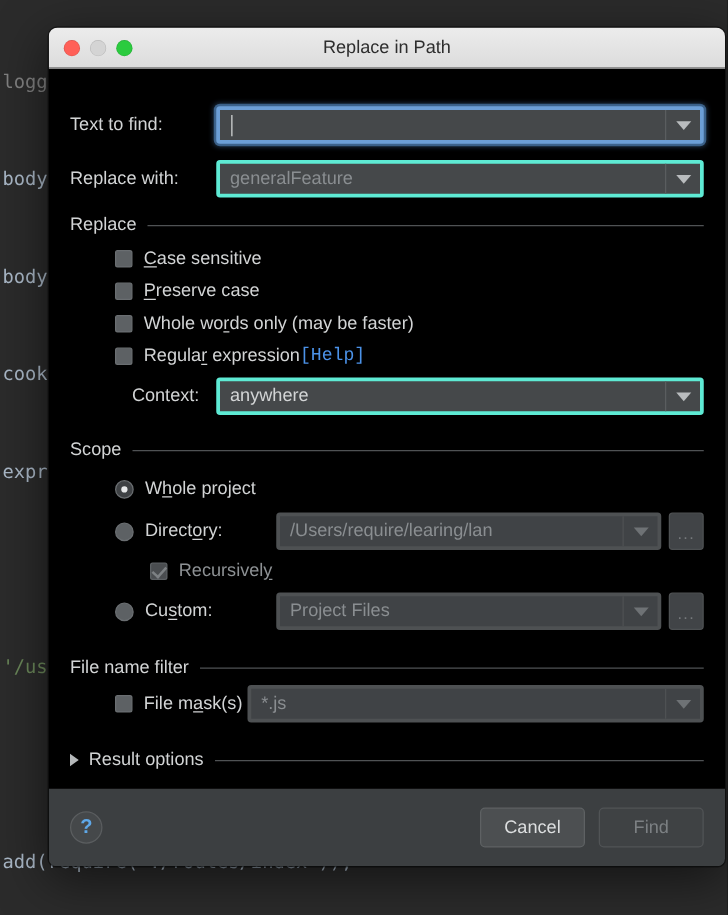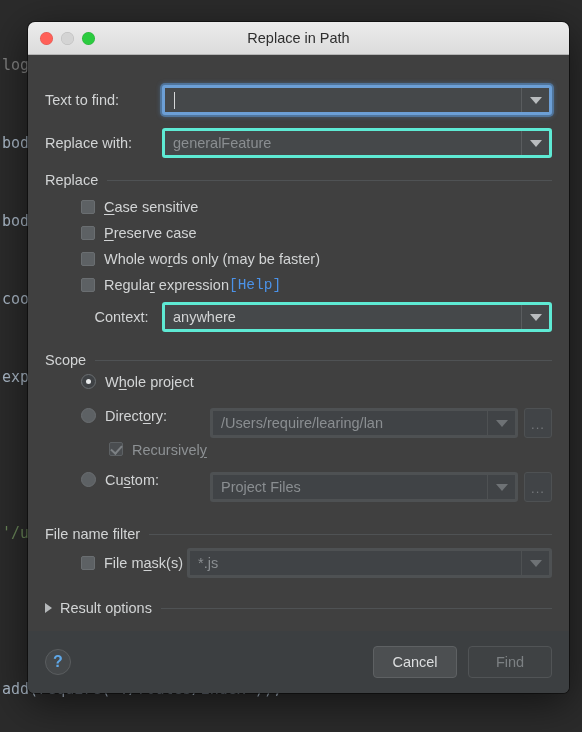--- a/index.html
+++ b/index.html
@@ -23,23 +23,23 @@
     white-space: pre;
     overflow: hidden;
   }
   #editor-bg .ln { display:block; height:26px; padding-left:2px; }
   .t-str { color:#6a8759; }
   #editor-bg .dim { color:#808080; }
 
   
   #dialog {
     position: absolute;
-    left: 28px; top: 22px;
+    left: 39px; top: 22px;
     width: 541px; height: 671px;
-    background: #404040;
+    background: #000000;
     border-radius: 7px 7px 6px 6px;
     box-shadow: 0 10px 40px rgba(0,0,0,.55), 0 0 0 1px rgba(0,0,0,.45);
     overflow: hidden;
     display: flex; flex-direction: column;
   }
   #titlebar {
     height: 33px; flex: 0 0 33px;
     background: linear-gradient(#ececec, #dcdcdc);
     border-bottom: 1px solid #b4b4b4;
     display: flex; align-items: center;
@@ -141,21 +141,21 @@
   }
   .opt-label { color:#d2d4d5; font-size:14.5px; }
   .mn { text-decoration: underline; text-underline-offset: 2px; }
   .help-link { color:#4b92e8; font-size:14.5px;font-family:Liberation Mono, monospace; }
 
   
   .ctx-row { display:flex; align-items:center; margin:4px 0 0 0; padding-left:36px;text-align:center; }
   .ctx-label { color:#d2d4d5; font-size:14.5px; width:81px; flex:0 0 81px; }
 
   
-  .scope-row { display:flex; padding-left:42px; height:34px; }
+  .scope-row { display:flex; align-items:center; padding-left:42px; height:34px; }
   .scope-label { color:#d2d4d5; font-size:14.5px; white-space:nowrap; margin-right:9px; }
   .scope-label.w { width:96px; flex:0 0 96px; }
 
   
   .mask-row { display:flex; align-items:center; padding-left:36px; margin-top:6px; }
   .mask-label { color:#d2d4d5; font-size:14.5px; margin-right:4px; white-space:nowrap; }
 
   
   .result-row { display:flex; align-items:center; margin-top:22px; }
   .twisty {

